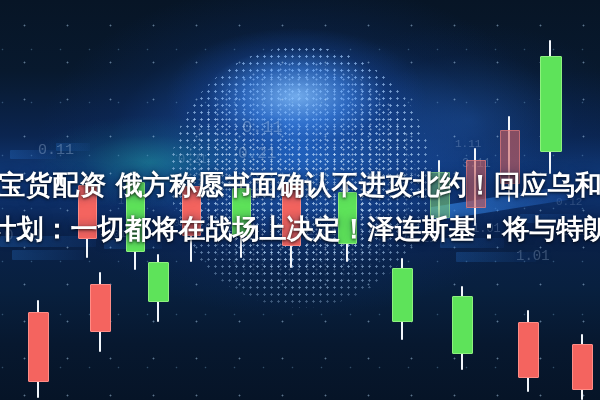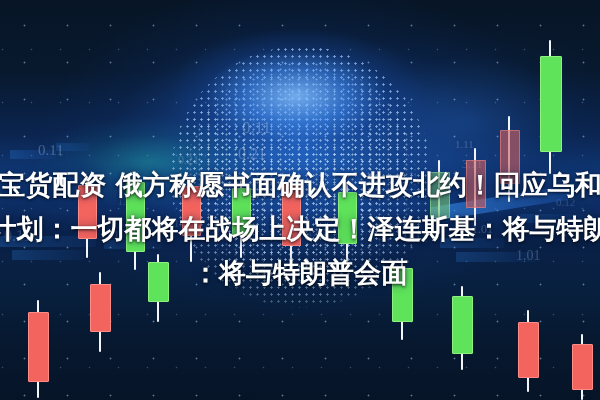--- a/index.html
+++ b/index.html
@@ -105,21 +105,21 @@
   .databar{
     position:absolute;
     background:linear-gradient(90deg, rgba(40,120,215,.55), rgba(26,80,170,.18));
     border-radius:1px;
   }
 
   
   .num{
     position:absolute;
     color:rgba(205,228,255,.52);
-    font-family:Liberation Serif, serif;
+    font-family:Liberation Mono, monospace;
     white-space:nowrap;
     text-shadow:0 0 4px rgba(10,40,90,.8);
     pointer-events:none;
   }
 
   
   .candle{position:absolute;}
   .candle .wick{
     position:absolute;left:50%;transform:translateX(-50%);
     width:2px;background:#f2f6fb;border-radius:1px;
@@ -281,16 +281,15 @@
       </div>
       <div class="candle down" style="left: 572px; top: 0px; width: 19px; height: 400px;">
         <div class="wick" style="top: 334px; height: 66px;"></div>
         <div class="body" style="top: 344px; height: 44px;"></div>
       </div>
     </div>
 
   <div class="headline">
     <span class="ln wide">宝货配资 俄方称愿书面确认不进攻北约！回应乌和</span>
     <span class="ln wide">平计划：一切都将在战场上决定！泽连斯基：将与特朗普</span>
-    <span class="ln">：将与特朗普会面</span>
   </div>
 
 </div>
 
 </body></html>

